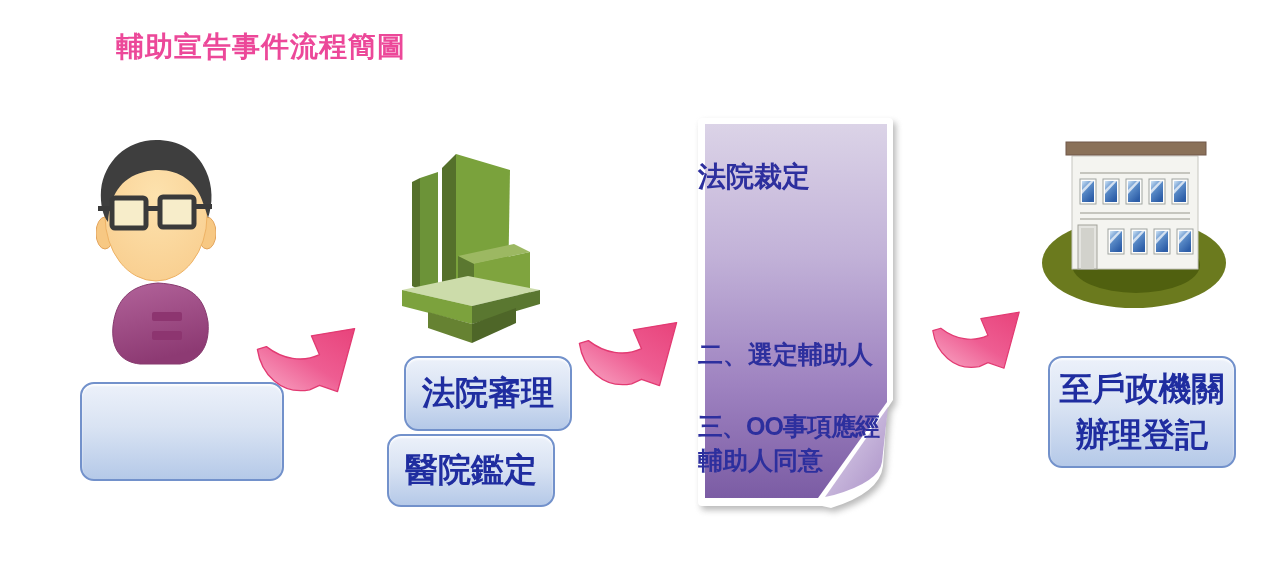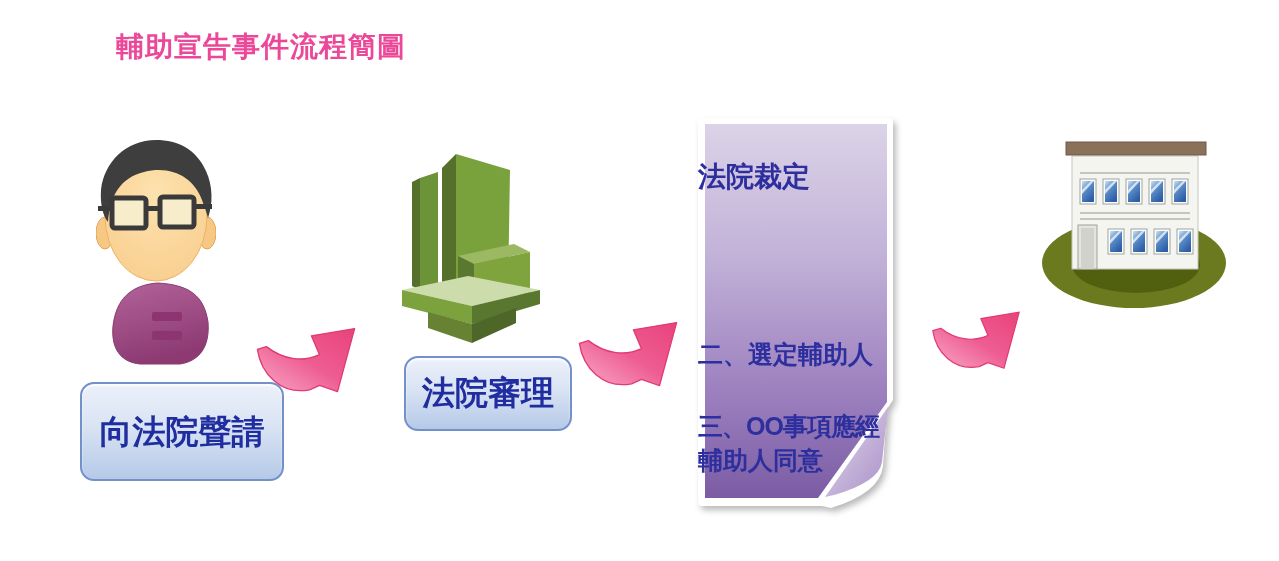--- a/index.html
+++ b/index.html
@@ -57,21 +57,20 @@
     <g>
       <rect x="2" y="68" width="15" height="5" fill="#3a3a3a"></rect>
       <rect x="98" y="66" width="18" height="5" fill="#3a3a3a"></rect>
       <rect x="48" y="68" width="18" height="5" fill="#3a3a3a"></rect>
       <rect x="16" y="60" width="34" height="30" rx="3" fill="#f7edca" stroke="#3a3a3a" stroke-width="5"></rect>
       <rect x="64" y="59" width="34" height="30" rx="3" fill="#f7edca" stroke="#3a3a3a" stroke-width="5"></rect>
     </g>
   </svg>
 
   <div class="flow-box box1">
-    <span>向法院聲請</span>
   </div>
 
   <svg class="abs" style="left:250px;top:316px;width:112px;height:90px" viewBox="0 0 120 100" aria-hidden="true">
     <defs>
         <linearGradient id="arrG1" x1="1" y1="0" x2="0" y2="1">
       <stop offset="0" stop-color="#e8437b"></stop>
           <stop offset="0.5" stop-color="#ee5d92"></stop>
           <stop offset="1" stop-color="#f9aac7"></stop>
     </linearGradient>
       </defs>
@@ -92,20 +91,23 @@
       <polygon points="4,150 70,136 142,150 74,166" fill="#ccdcaa"></polygon>
       <polygon points="4,150 74,166 74,184 4,166" fill="#7ca23d"></polygon>
       <polygon points="74,166 142,150 142,164 74,184" fill="#5a7730"></polygon>
       <polygon points="30,172 74,184 74,203 30,188" fill="#668232"></polygon>
       <polygon points="74,184 118,168 118,183 74,203" fill="#4e6628"></polygon>
     </g>
   </svg>
 
   <div class="flow-box box2">
     <span>法院審理</span>
+  </div>
+  <div class="flow-box box3">
+    <span>醫院鑑定</span>
   </div>
 
   <svg class="abs" style="left:572px;top:310px;width:112px;height:90px" viewBox="0 0 120 100" aria-hidden="true">
     <defs>
         <linearGradient id="arrG2" x1="1" y1="0" x2="0" y2="1">
       <stop offset="0" stop-color="#e8437b"></stop>
           <stop offset="0.5" stop-color="#ee5d92"></stop>
           <stop offset="1" stop-color="#f9aac7"></stop>
     </linearGradient>
       </defs>
@@ -177,14 +179,18 @@
         <rect x="38" y="88" width="19" height="44" fill="#e4e4e0" stroke="#a2a29a" stroke-width="1"></rect>
         <rect x="41" y="91" width="13" height="41" fill="#d2d2cc"></rect>
       </g>
       <use href="#winU" x="68" y="92"></use>
         <use href="#winU" x="91" y="92"></use>
       <use href="#winU" x="114" y="92"></use>
         <use href="#winU" x="137" y="92"></use>
     </g>
   </svg>
 
+  <div class="flow-box box4">
+    <span>至戶政機關</span>
+    <span>辦理登記</span>
+  </div>
 
 </div>
 
 </body></html>

